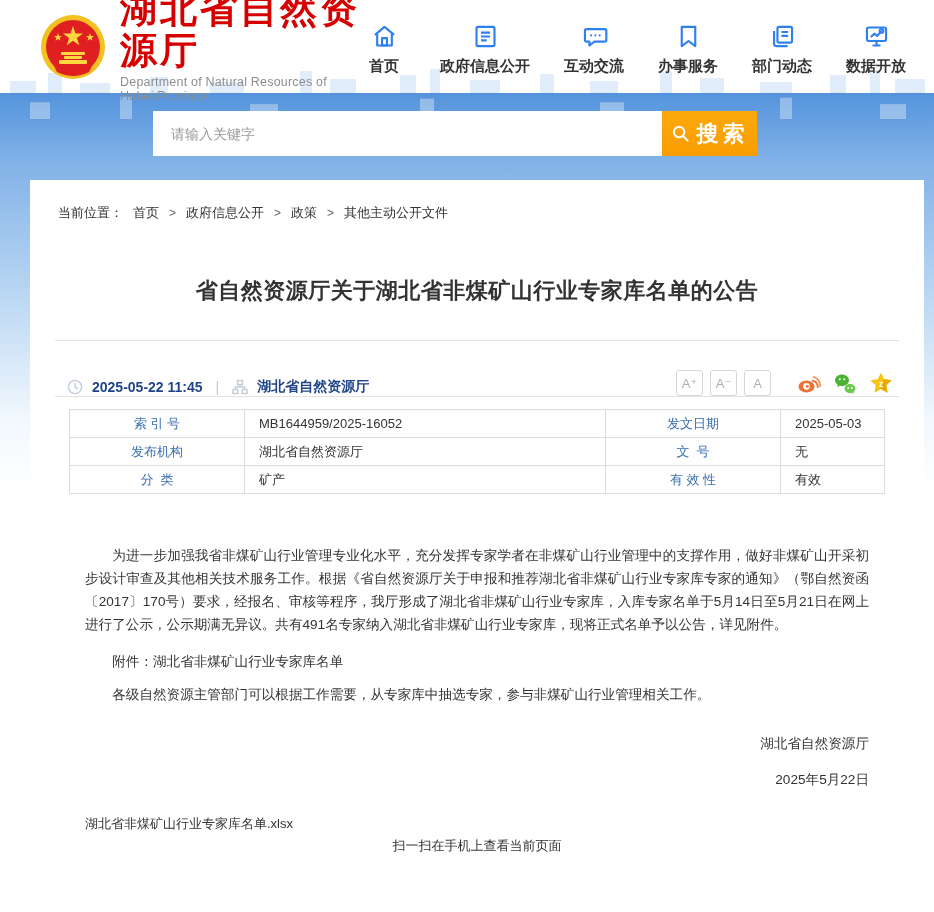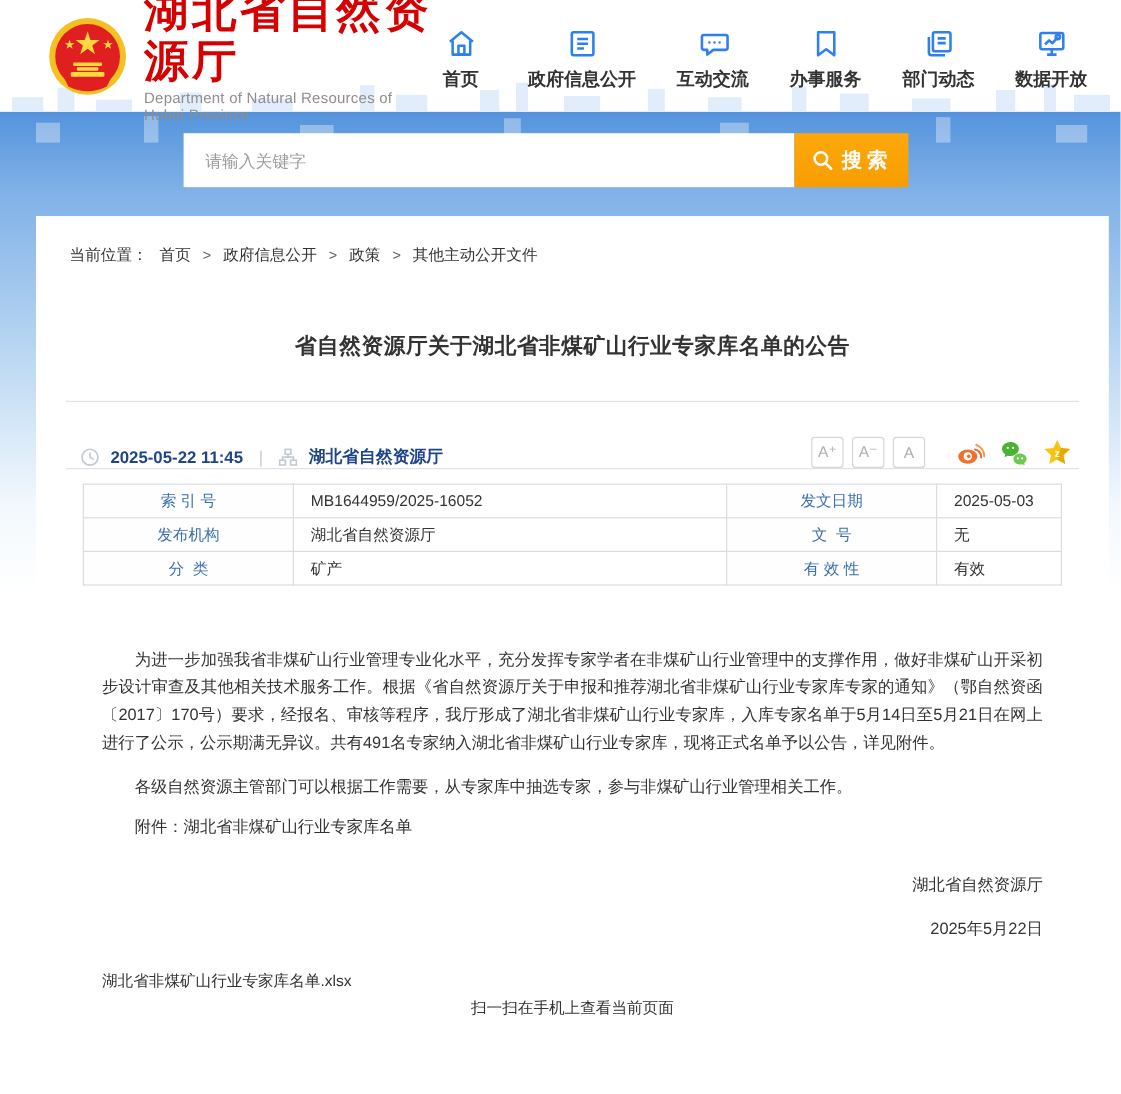--- a/index.html
+++ b/index.html
@@ -26,32 +26,32 @@
   
   .hero-bg { position:absolute; top:93px; left:0; width:934px; height:400px;
     background:linear-gradient(180deg,#5493dc 0%,#7fb0e7 16%,#c2dcf4 55%,#f2f8fd 82%,#ffffff 100%); z-index:0; }
   .hero-sky { position:absolute; top:0; left:0; width:934px; height:26px; opacity:.35; }
   .search-wrap { position:absolute; top:111px; left:0; width:934px; display:flex; justify-content:center; z-index:3; }
   .search-box { display:flex; width:604px; margin-left:-24px; }
   .search-input { width:509px; height:45px; border:none; outline:none; background:#fff; padding:0 18px; font-size:14px;
     font-family:"Liberation Sans","DejaVu Sans",sans-serif; color:#333; }
   .search-input::placeholder { color:#9b9b9b; }
   .search-btn { width:95px; height:45px; border:none; background:linear-gradient(180deg,#fca80c,#f89d00); color:#fff;
-    font-size:17px; display:flex; align-items:center; justify-content:center; gap:7px; cursor:pointer;
+    font-size:22px; display:flex; align-items:center; justify-content:center; gap:7px; cursor:pointer;
     font-family:"Liberation Sans","DejaVu Sans",sans-serif; font-weight:700; letter-spacing:4px; }
 
   
   .card { position:relative; z-index:1; margin:87px 10px 0 30px; width:894px; min-height:732px;
     background:#fff; padding:0 25px 0 25px; }
 
   .breadcrumb { padding:24px 0 0 3px; font-size:13px; color:#333; display:flex; align-items:center; gap:10px; }
   .breadcrumb a { color:#333; text-decoration:none; cursor:pointer; }
   .crumb-sep { color:#666; font-size:12px; }
 
-  .doc-title { margin-top:54px; text-align:center; font-size:18px; font-weight:600; color:#333; letter-spacing:.5px; }
+  .doc-title { margin-top:54px; text-align:center; font-size:22px; font-weight:600; color:#333; letter-spacing:.5px; }
 
   .hr { border-top:1px solid #e2e2e2; margin-top:34px; }
 
   .meta-row { height:55px; display:flex; align-items:flex-end; padding:0 6px 0 12px; }
   .meta-left { display:flex; align-items:center; gap:9px; color:#1f4586; font-size:14px; font-weight:600; }
   .meta-sep { color:#c9c9c9; font-weight:400; padding:0 4px; }
   .meta-right { margin-left:auto; display:flex; align-items:center; gap:12px; }
   .font-btns { display:flex; gap:7px; margin-right:14px; }
   .fbtn { width:27px; height:26px; border:1px solid #d6d6d6; border-radius:3px; background:#fff; color:#aeaeae;
     font-size:13px; display:flex; align-items:center; justify-content:center; cursor:pointer;
@@ -284,22 +284,22 @@
         <td class="lbl c1">分  类</td>
         <td class="val c2">矿产</td>
         <td class="lbl c3">有 效 性</td>
         <td class="val">有效</td>
       </tr>
     </tbody>
       </table>
 
     <div class="article">
       <p class="p1">为进一步加强我省非煤矿山行业管理专业化水平，充分发挥专家学者在非煤矿山行业管理中的支撑作用，做好非煤矿山开采初步设计审查及其他相关技术服务工作。根据《省自然资源厅关于申报和推荐湖北省非煤矿山行业专家库专家的通知》（鄂自然资函〔2017〕170号）要求，经报名、审核等程序，我厅形成了湖北省非煤矿山行业专家库，入库专家名单于5月14日至5月21日在网上进行了公示，公示期满无异议。共有491名专家纳入湖北省非煤矿山行业专家库，现将正式名单予以公告，详见附件。</p>
+      <p>附件：湖北省非煤矿山行业专家库名单</p>
       <p>各级自然资源主管部门可以根据工作需要，从专家库中抽选专家，参与非煤矿山行业管理相关工作。</p>
-      <p>附件：湖北省非煤矿山行业专家库名单</p>
       <div class="sign sign-org">湖北省自然资源厅</div>
       <div class="sign sign-date">2025年5月22日</div>
     </div>
 
     <div class="attach-file">
       <a>湖北省非煤矿山行业专家库名单.xlsx</a>
     </div>
 
     <div class="qr-wrap">
       <div class="qr-caption">扫一扫在手机上查看当前页面</div>

